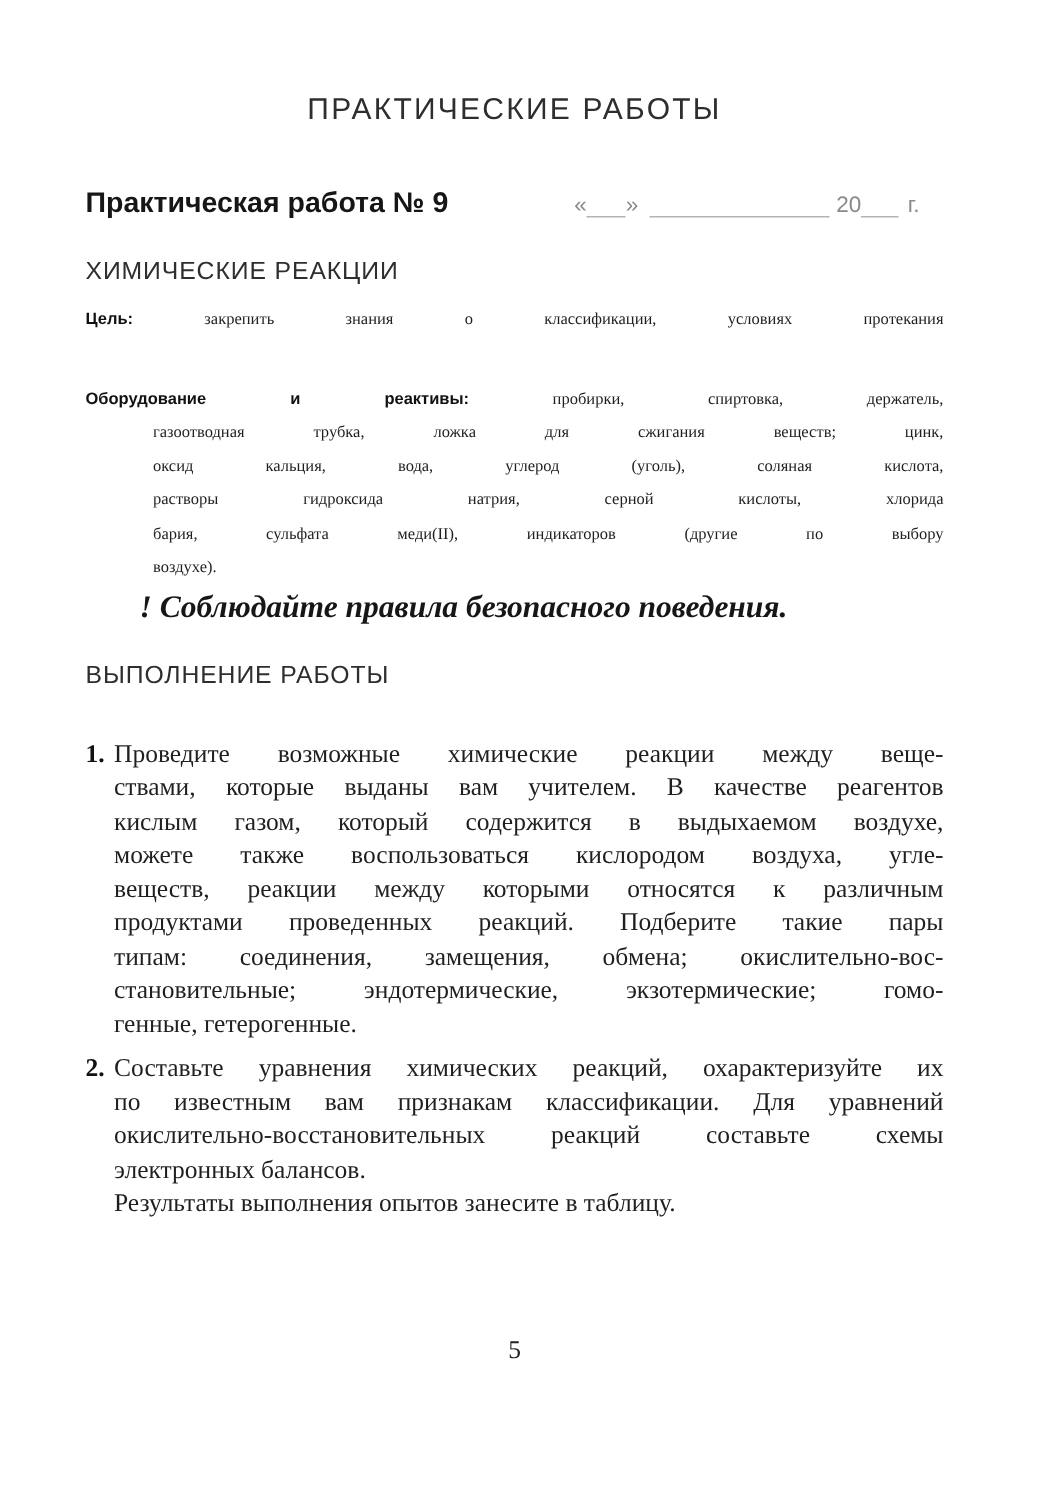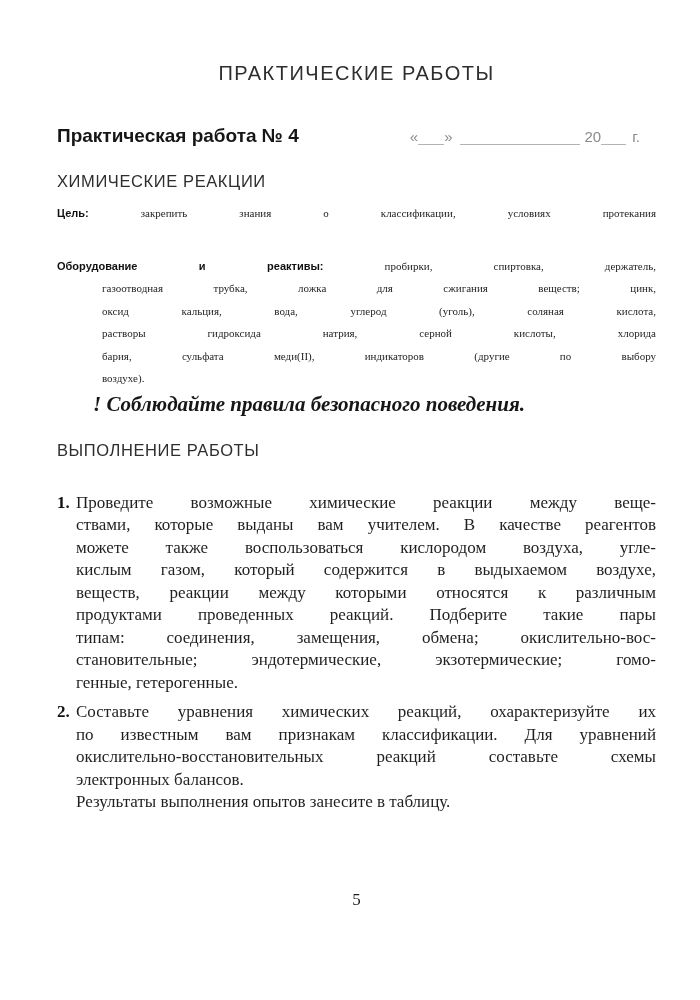--- a/index.html
+++ b/index.html
@@ -5,21 +5,21 @@
   html, body { margin: 0; padding: 0; }
   body {
     width: 700px; height: 1000px;
     background: #ffffff;
     font-family: "Liberation Serif", serif;
     color: #1f1f1f;
     overflow: hidden;
   }
   .page {
     width: 700px; height: 1000px;
-    padding: 61px 44px 0 57px;
+    padding: 61px 71px 0 57px;
     box-sizing: border-box;
   }
   .doc-title {
     font-family: "Liberation Sans", sans-serif;
     font-weight: 400;
     font-size: 20px;
     line-height: 24px;
     letter-spacing: 1.5px;
     text-align: center;
     color: #2e2e2e;
@@ -112,21 +112,21 @@
   }
 </style>
 </head>
 <body>
 
 <div class="page">
 
   <div class="doc-title">ПРАКТИЧЕСКИЕ РАБОТЫ</div>
 
   <div class="work-row">
-    <div class="work-title">Практическая работа № 4</div>
+    <div class="work-title">Практическая работа № 9</div>
     <div class="date-blank">
       <span>«</span>
         <span class="blank blank-day"></span>
         <span>»</span>
         <span class="blank blank-month"></span>
         <span>20</span>
         <span class="blank blank-year"></span>
         <span>г.</span>
     </div>
   </div>
@@ -157,22 +157,22 @@
   <div class="safety">! Соблюдайте правила безопасного поведения.</div>
 
   <div class="sec-heading execution">ВЫПОЛНЕНИЕ РАБОТЫ</div>
 
   <div class="task first">
     <div class="pfirst">
       <span class="tnum">1.</span><span>Проведите возможные химические реакции между веще-</span>
     </div>
     <div class="lines">
         <div>ствами, которые выданы вам учителем. В качестве реагентов</div>
+        <div>кислым газом, который содержится в выдыхаемом воздухе,</div>
         <div>можете также воспользоваться кислородом воздуха, угле-</div>
-        <div>кислым газом, который содержится в выдыхаемом воздухе,</div>
         <div>веществ, реакции между которыми относятся к различным</div>
         <div>продуктами проведенных реакций. Подберите такие пары</div>
         <div>типам: соединения, замещения, обмена; окислительно-вос-</div>
         <div>становительные; эндотермические, экзотермические; гомо-</div>
         <div>генные, гетерогенные.</div>
       </div>
   </div>
 
   <div class="task second">
     <div class="pfirst">

